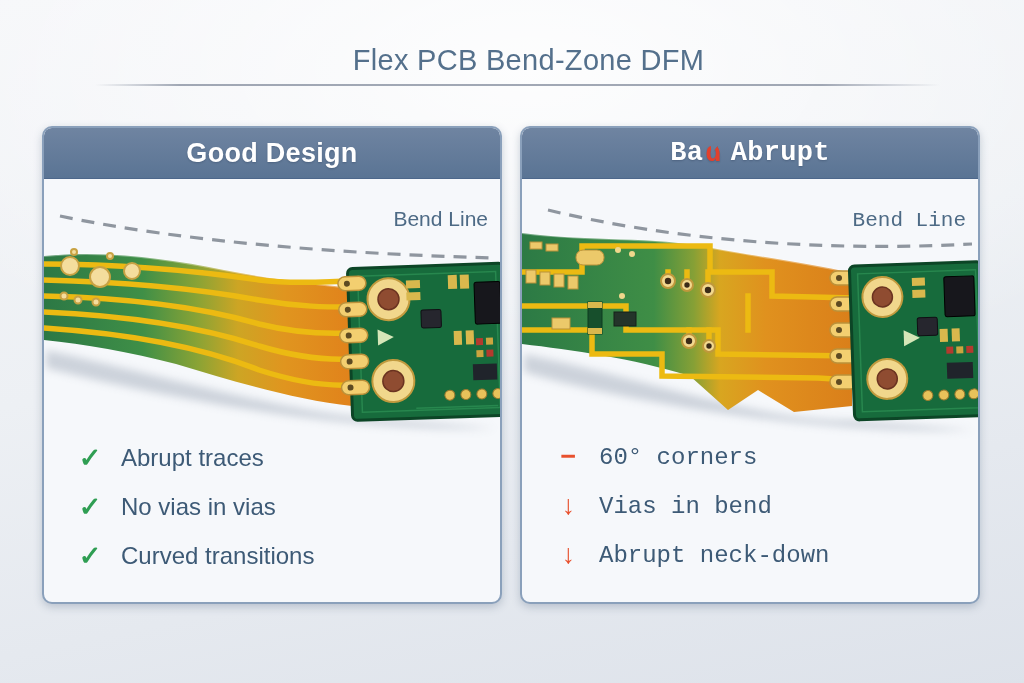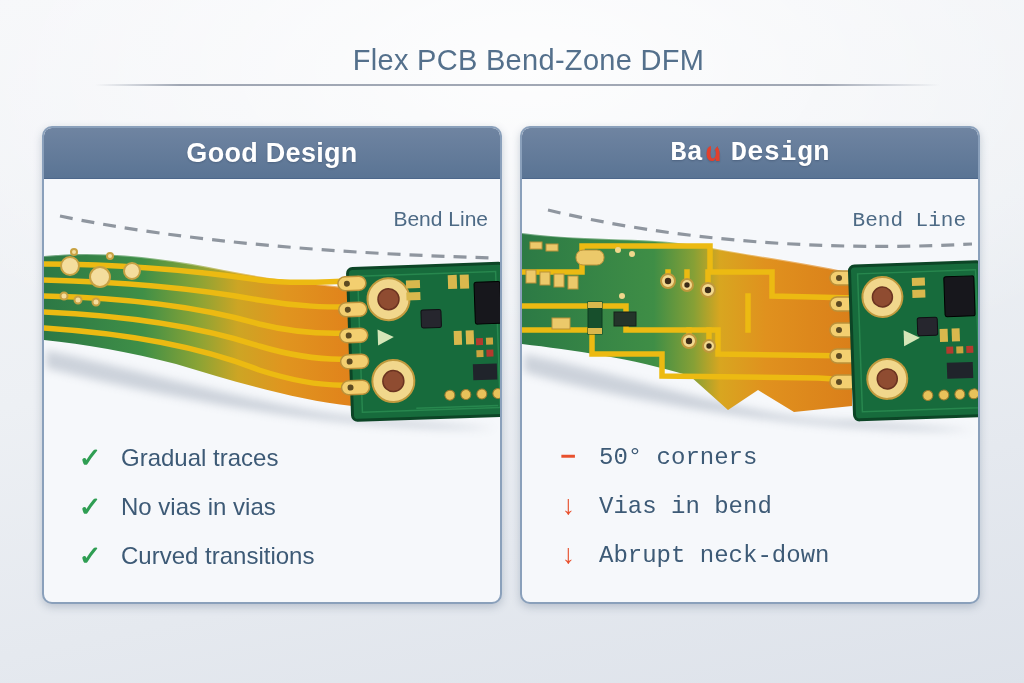--- a/index.html
+++ b/index.html
@@ -161,38 +161,38 @@
           <circle cx="436" cy="218" r="5"></circle>
             <circle cx="452" cy="218" r="5"></circle>
         </g>
         <path d="M 370 230 L 452 230" stroke="#2f9356" stroke-width="1.5" opacity=".7"></path>
       </g>
     </svg>
 
     <div class="checklist">
       <div class="row">
         <span class="mark ok">✓</span>
-        <span class="row-label">Gradual traces</span>
+        <span class="row-label">Abrupt traces</span>
       </div>
       <div class="row">
         <span class="mark ok">✓</span>
         <span class="row-label">No vias in vias</span>
       </div>
       <div class="row">
         <span class="mark ok">✓</span>
         <span class="row-label">Curved transitions</span>
       </div>
     </div>
   </div>
 
   <div class="card bad">
     <div class="card-header">
       <span>Ba</span>
       <span class="broken-d">d</span>
-      <span>Design</span>
+      <span>Abrupt</span>
     </div>
 
     <svg class="illus" width="456" height="262" viewBox="0 0 456 262">
       <defs>
         <linearGradient id="gbad" x1="0" y1="0" x2="1" y2="0">
           <stop offset="0" stop-color="#2c7a45"></stop>
           <stop offset="0.40" stop-color="#3f8e46"></stop>
           <stop offset="0.52" stop-color="#86a036"></stop>
           <stop offset="0.60" stop-color="#d8a620"></stop>
           <stop offset="0.74" stop-color="#e0911e"></stop>
@@ -297,21 +297,21 @@
             <circle cx="420" cy="218" r="5"></circle>
           <circle cx="436" cy="218" r="5"></circle>
             <circle cx="450" cy="218" r="5"></circle>
         </g>
       </g>
     </svg>
 
     <div class="checklist">
       <div class="row">
         <span class="mark bad">−</span>
-        <span class="row-label">50° corners</span>
+        <span class="row-label">60° corners</span>
       </div>
       <div class="row">
         <span class="mark bad">↓</span>
         <span class="row-label">Vias in bend</span>
       </div>
       <div class="row">
         <span class="mark bad">↓</span>
         <span class="row-label">Abrupt neck-down</span>
       </div>
     </div>

